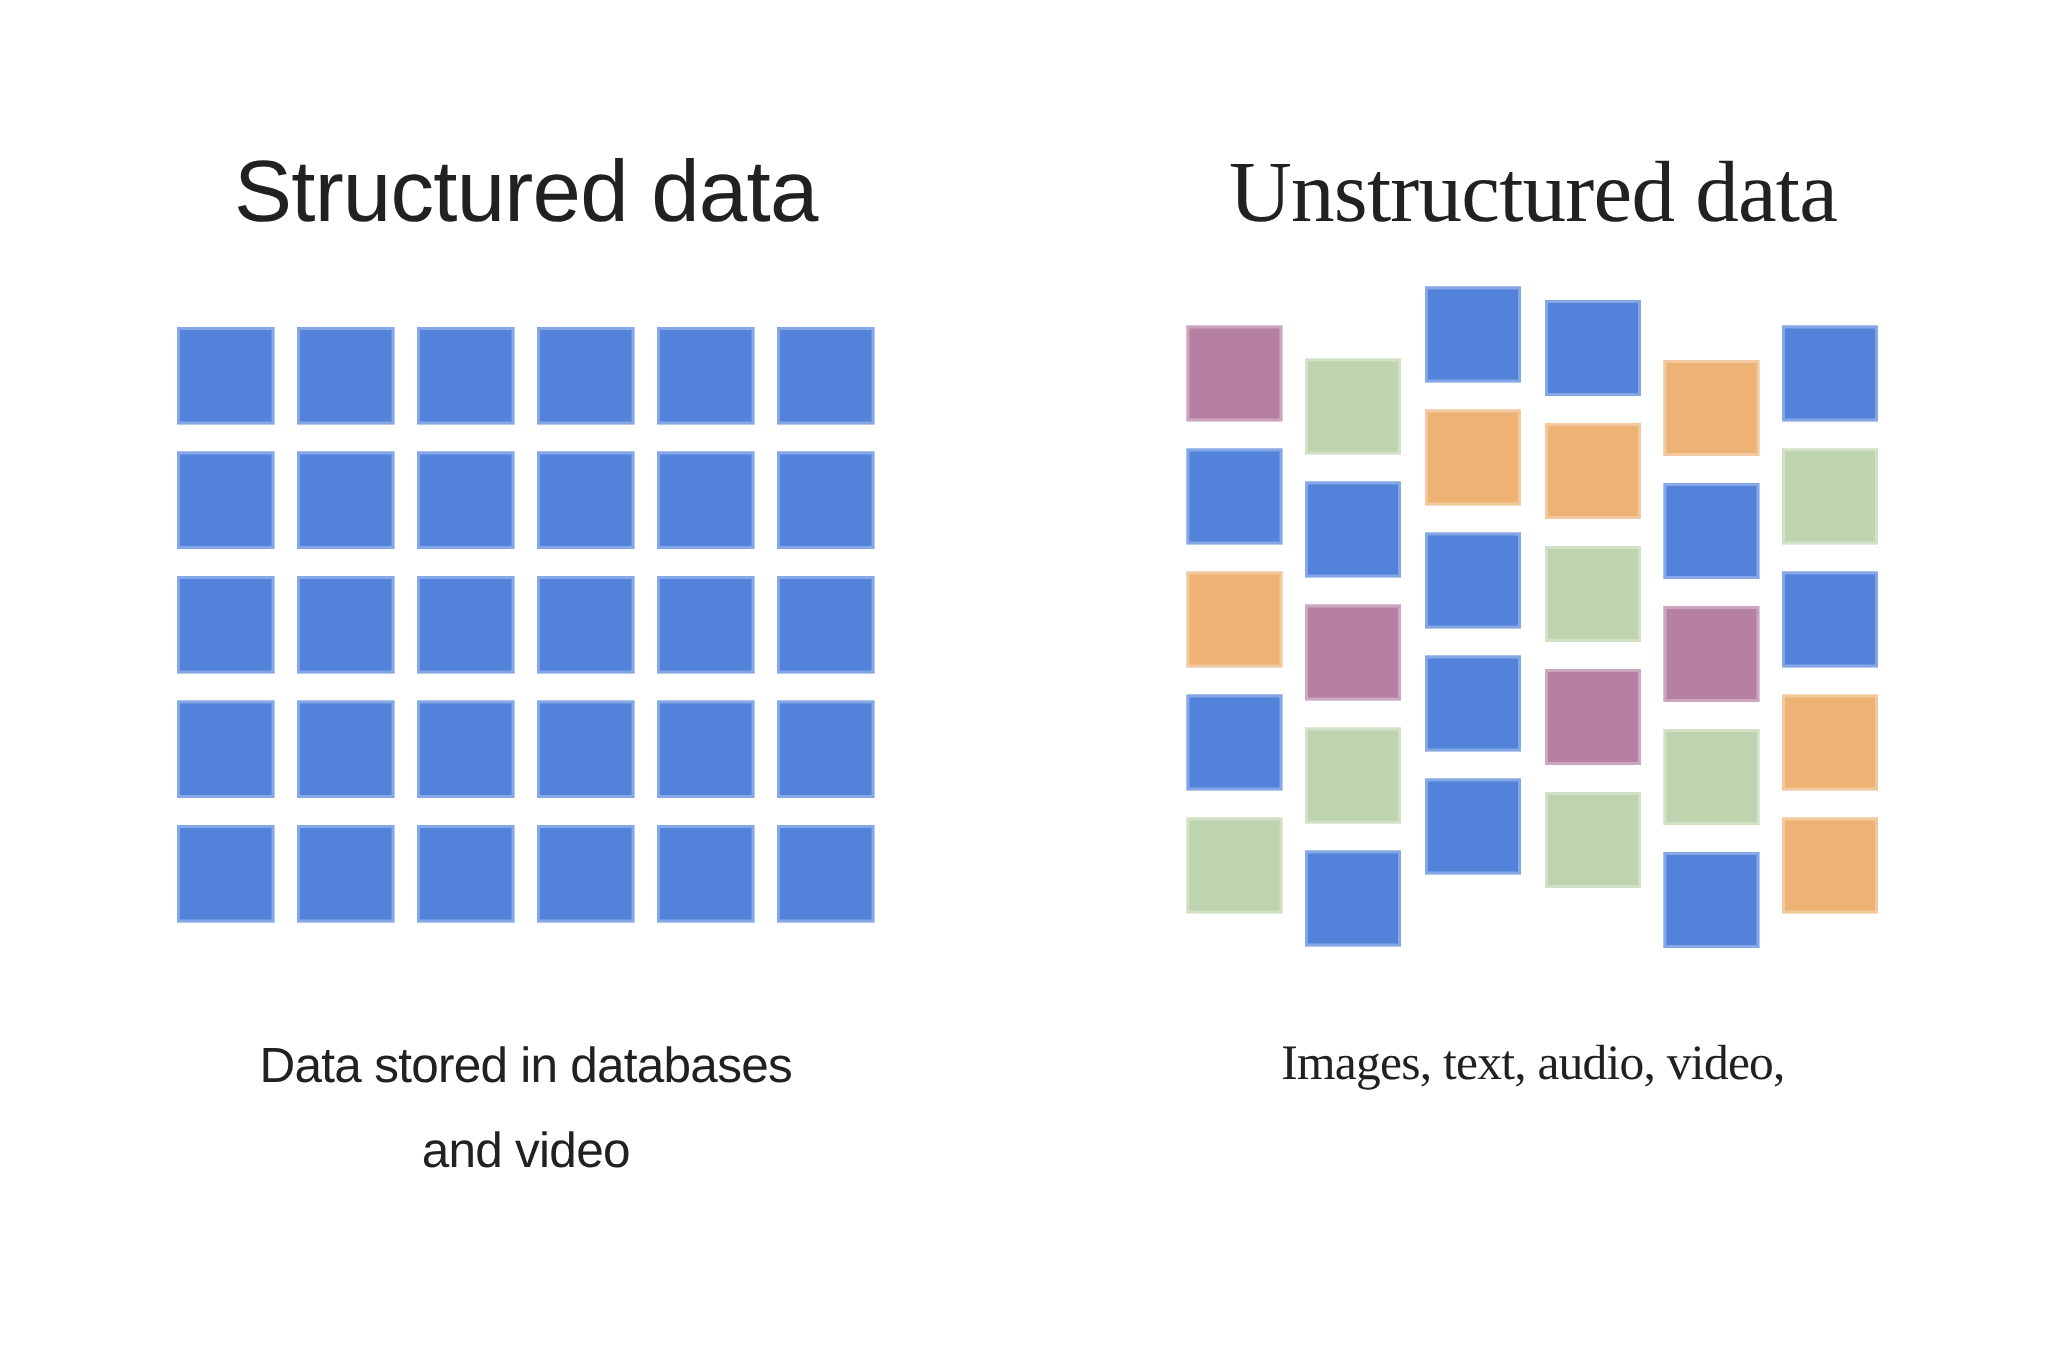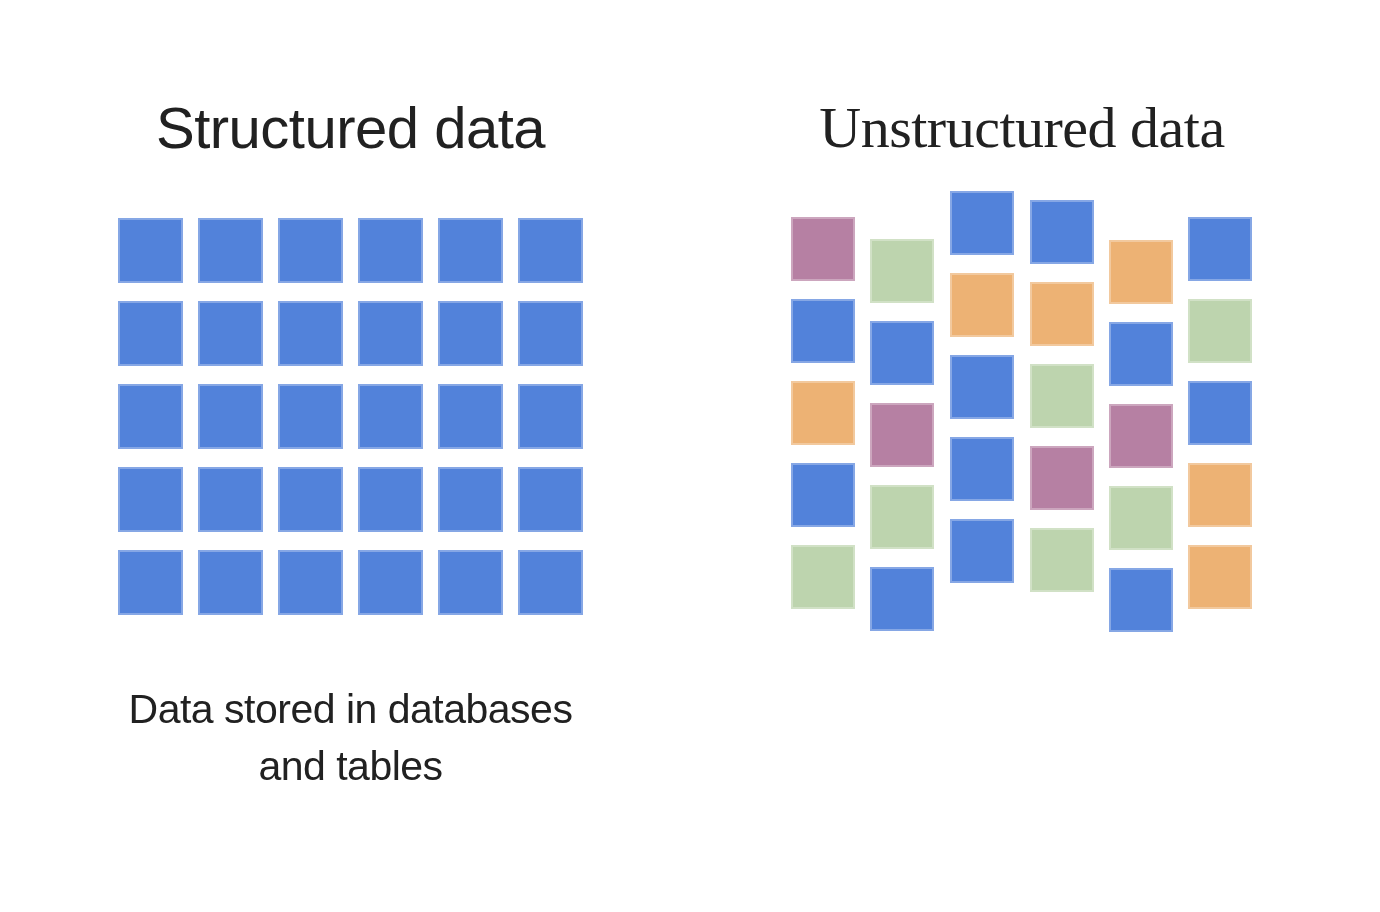--- a/index.html
+++ b/index.html
@@ -55,21 +55,21 @@
   }
   .cell.abs {
     position: absolute;
   }
   .caption {
     position: absolute;
     top: 681px;
     left: 0;
     width: 100%;
     text-align: center;
-    font-size: 41px;
+    font-size: 33px;
     font-weight: 400;
     letter-spacing: -0.5px;
     line-height: 57px;
     color: #212121;
   }
 </style>
 </head>
 <body>
 
 <div class="canvas">
@@ -103,21 +103,21 @@
         <div class="cell" style="background: rgb(82, 130, 218);"></div>
         <div class="cell" style="background: rgb(82, 130, 218);"></div>
         <div class="cell" style="background: rgb(82, 130, 218);"></div>
         <div class="cell" style="background: rgb(82, 130, 218);"></div>
         <div class="cell" style="background: rgb(82, 130, 218);"></div>
         <div class="cell" style="background: rgb(82, 130, 218);"></div>
         <div class="cell" style="background: rgb(82, 130, 218);"></div>
       </div>
     <div class="caption">
       <div>Data stored in databases</div>
-      <div>and tables</div>
+      <div>and video</div>
     </div>
   </section>
 
   <section class="panel right">
     <h1 class="title">Unstructured data</h1>
     <div class="ucluster">
         <div class="cell abs" style="left: 0px; top: 26px; width: 64px; height: 64px; background: rgb(182, 128, 163);"></div>
         <div class="cell abs" style="left: 0px; top: 108px; width: 64px; height: 64px; background: rgb(82, 130, 218);"></div>
         <div class="cell abs" style="left: 0px; top: 190px; width: 64px; height: 64px; background: rgb(237, 178, 116);"></div>
         <div class="cell abs" style="left: 0px; top: 272px; width: 64px; height: 64px; background: rgb(82, 130, 218);"></div>
@@ -142,16 +142,17 @@
         <div class="cell abs" style="left: 318px; top: 213px; width: 64px; height: 64px; background: rgb(182, 128, 163);"></div>
         <div class="cell abs" style="left: 318px; top: 295px; width: 64px; height: 64px; background: rgb(189, 212, 174);"></div>
         <div class="cell abs" style="left: 318px; top: 377px; width: 64px; height: 64px; background: rgb(82, 130, 218);"></div>
         <div class="cell abs" style="left: 397px; top: 26px; width: 64px; height: 64px; background: rgb(82, 130, 218);"></div>
         <div class="cell abs" style="left: 397px; top: 108px; width: 64px; height: 64px; background: rgb(189, 212, 174);"></div>
         <div class="cell abs" style="left: 397px; top: 190px; width: 64px; height: 64px; background: rgb(82, 130, 218);"></div>
         <div class="cell abs" style="left: 397px; top: 272px; width: 64px; height: 64px; background: rgb(237, 178, 116);"></div>
         <div class="cell abs" style="left: 397px; top: 354px; width: 64px; height: 64px; background: rgb(237, 178, 116);"></div>
       </div>
     <div class="caption">
+      <div>Images, text, audio, video,</div>
     </div>
   </section>
 
 </div>
 
 </body></html>

